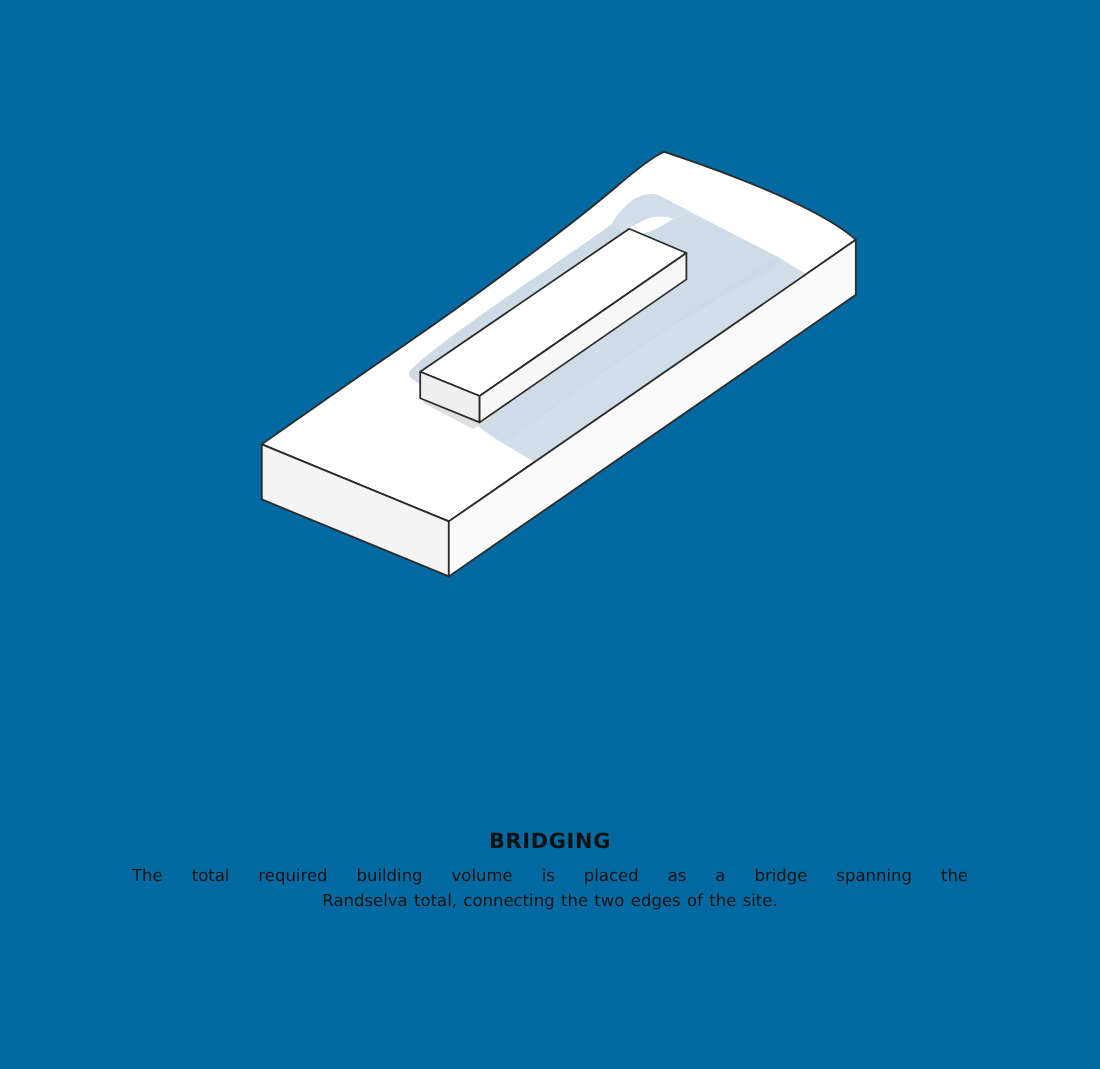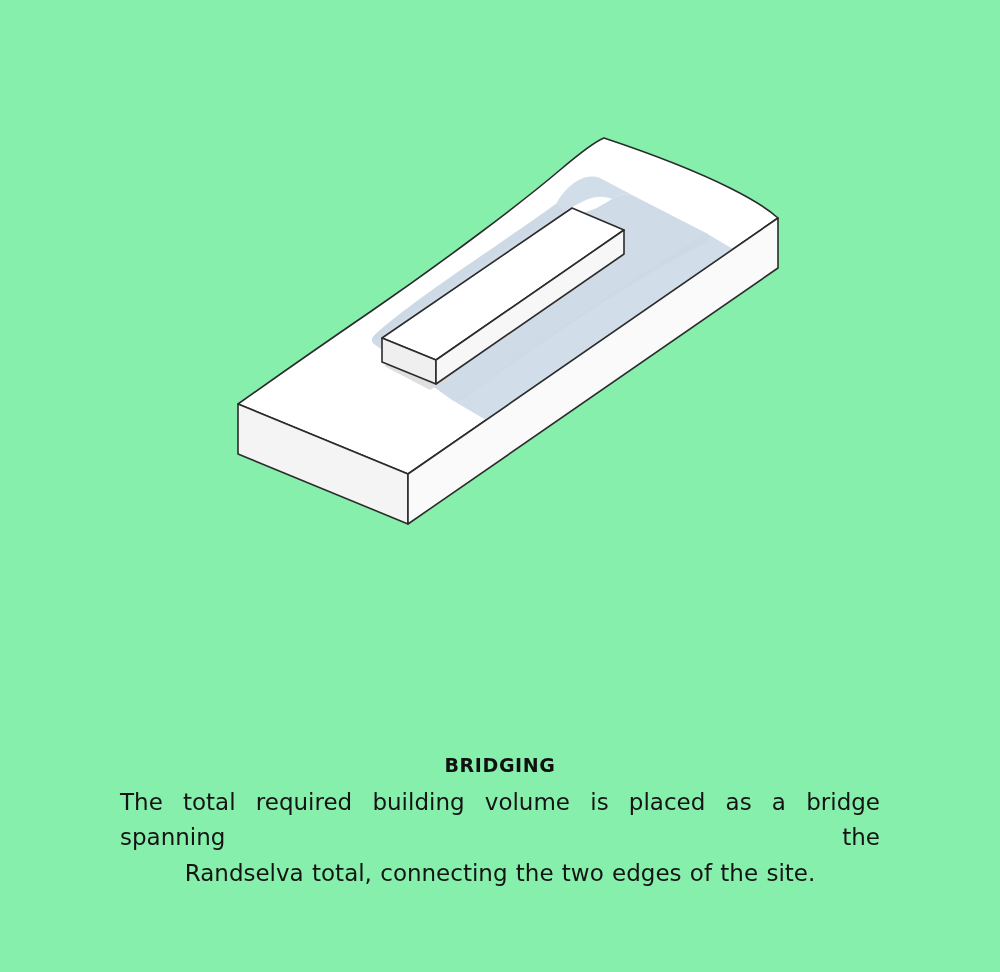--- a/index.html
+++ b/index.html
@@ -12,21 +12,21 @@
     height: 972px;
     font-family: "DejaVu Sans", sans-serif;
     color: #1b1b1b;
     position: relative;
     overflow: hidden;
   }
   #page {
     position: relative;
     width: 1000px;
     height: 972px;
-    background: #86efac;
+    background: #0369a1;
   }
   #figure {
     position: absolute;
     left: 0;
     top: 0;
     width: 1000px;
     height: 700px;
   }
   #figure svg {
     display: block;
@@ -44,21 +44,21 @@
     font-size: 19px;
     font-weight: bold;
     letter-spacing: 0.6px;
     color: #111111;
     margin: 0 0 6px 0;
     line-height: 1.4;
   }
   .caption-body {
     width: 760px;
     margin: 0 auto;
-    font-size: 23px;
+    font-size: 15px;
     line-height: 1.55;
     color: #141414;
     text-align: justify;
     text-align-last: center;
     word-spacing: 1px;
   }
   .caption-body .line {
     display: block;
   }
   .caption-body .line.justify {

